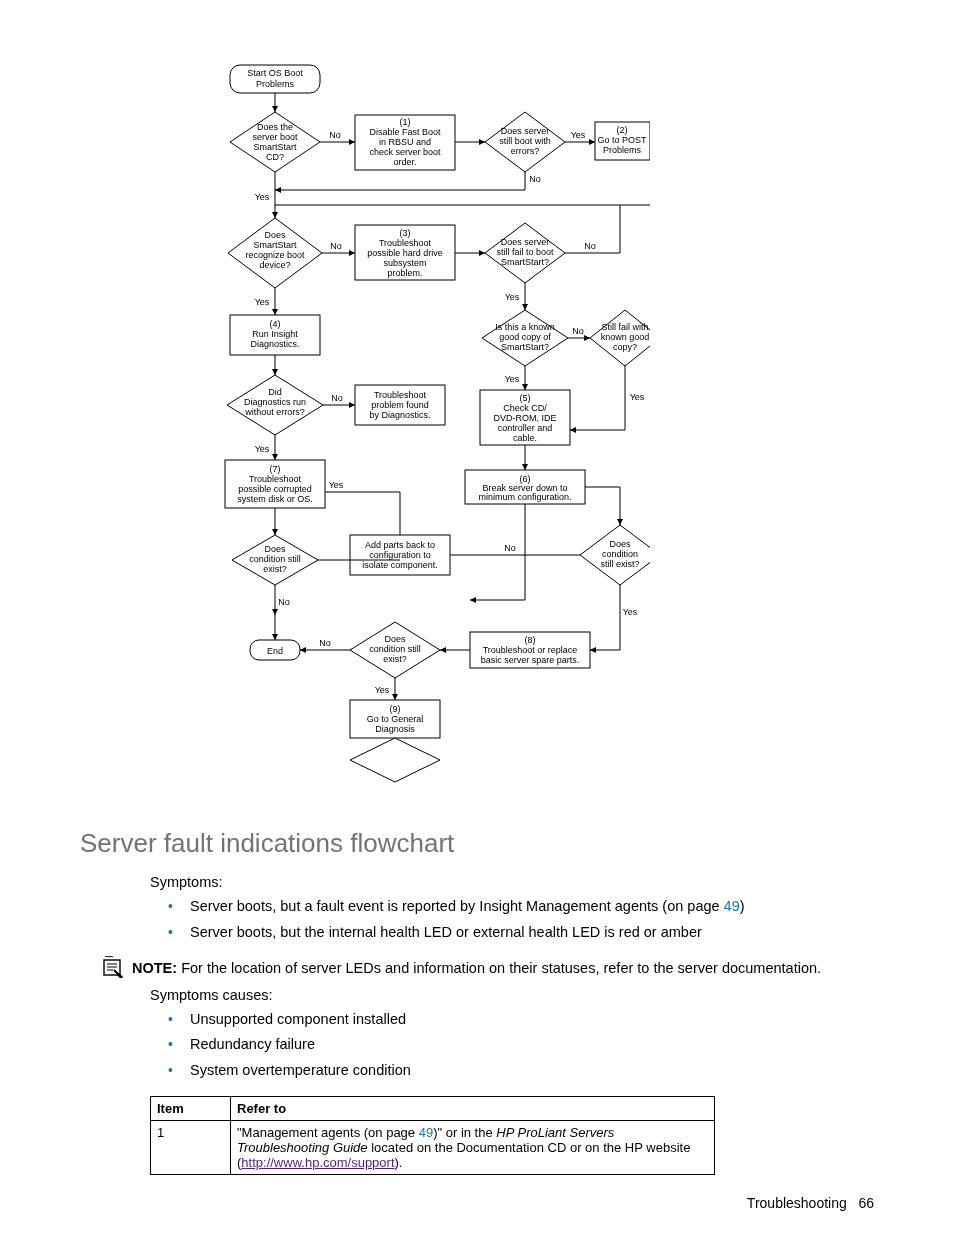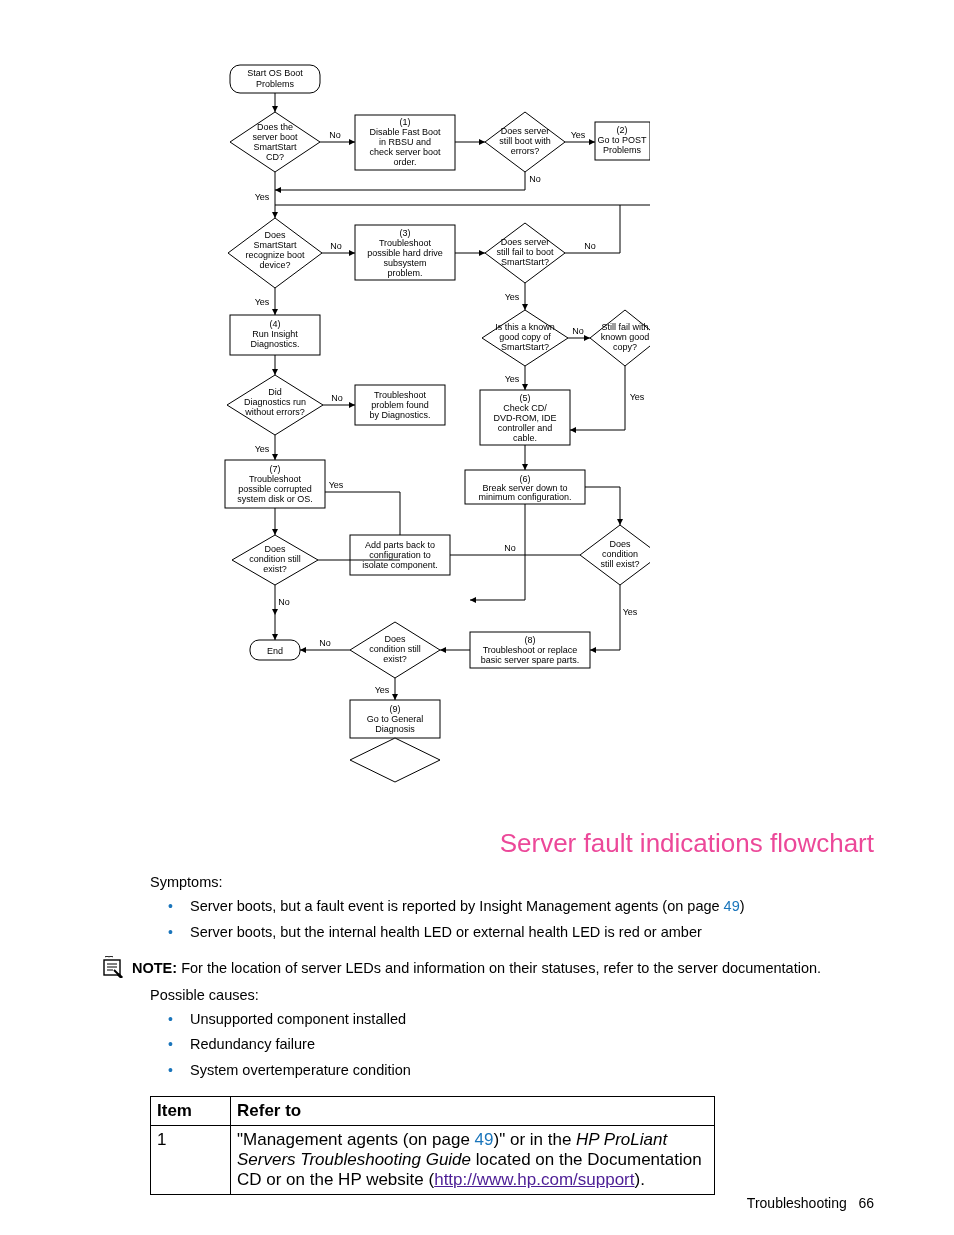--- a/index.html
+++ b/index.html
@@ -16,25 +16,24 @@
     box-sizing: border-box;
     width: 954px;
     min-height: 1235px;
     position: relative;
   }
   .flowchart-wrap {
     margin-left: 70px;
     margin-bottom: 30px;
   }
   h2.section-heading {
-    color: #ec4899;
+    color: #737373;
     font-weight: 400;
     font-size: 26px;
     margin: 20px 0 15px 0;
-    text-align: right;
   }
   .body-indent {
     margin-left: 70px;
   }
   ul.bullets {
     list-style: none;
     padding-left: 30px;
     margin: 6px 0 14px 0;
   }
   ul.bullets li {
@@ -67,21 +66,21 @@
   .note-row .icon {
     flex: 0 0 auto;
     margin-right: 8px;
     margin-top:-2px;
   }
   .note-text { line-height:1.45; }
   table.ref-table {
     border-collapse: collapse;
     width: 565px;
     margin-top: 6px;
-    font-size: 17px;
+    font-size: 13px;
     table-layout: fixed;
   }
   table.ref-table th, table.ref-table td {
     border: 1px solid #000;
     padding: 4px 6px;
     text-align: left;
     vertical-align: top;
   }
   table.ref-table th {
     font-weight: 700;
@@ -347,21 +346,21 @@
         <path d="M18 18 L22 22" stroke="#000" stroke-width="3"></path>
         <path d="M5 1 C6 0 8 0 9 1 C10 0 12 0 13 1" stroke="#000" stroke-width="1" fill="none"></path>
       </svg>
     </span>
     <span class="note-text">
       <b>NOTE:</b><span>  For the location of server LEDs and information on their statuses, refer to the server documentation.</span>
     </span>
   </div>
 
   <div class="body-indent">
-    <p class="sym-label">Possible causes:</p>
+    <p class="sym-label">Symptoms causes:</p>
     <ul class="bullets">
       <li>Unsupported component installed</li>
       <li>Redundancy failure</li>
       <li>System overtemperature condition</li>
     </ul>
 
     <table class="ref-table">
       <colgroup>
           <col style="width:80px">
           <col>

